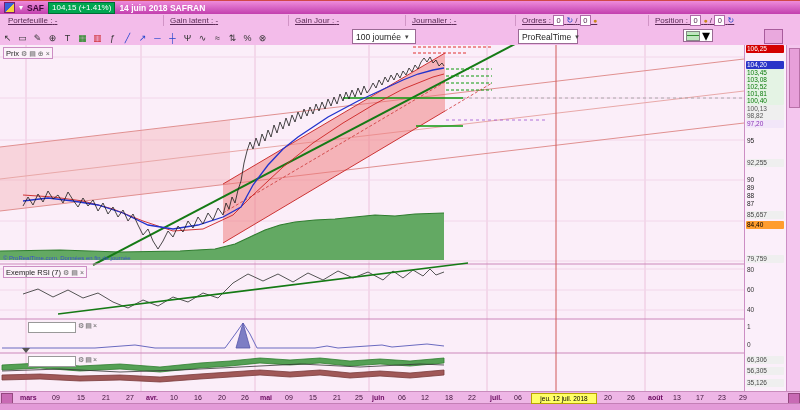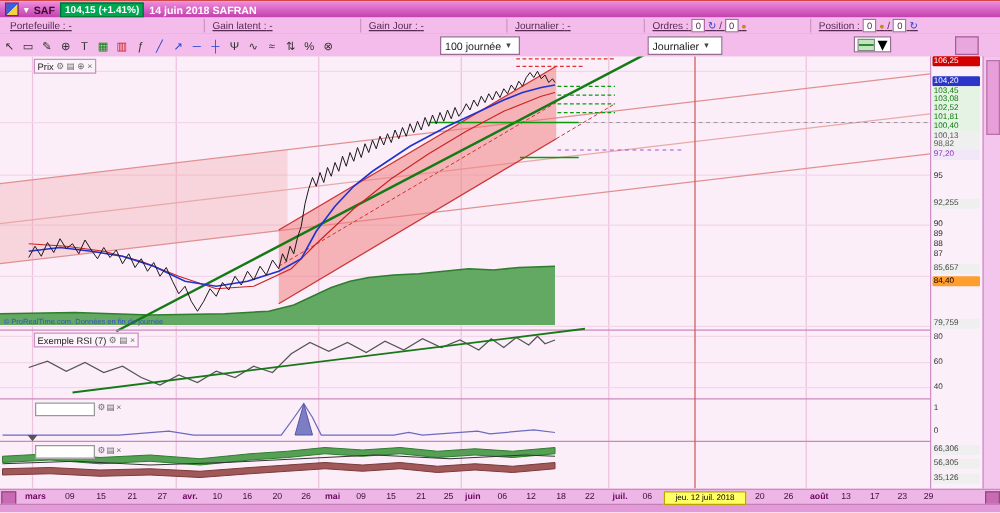--- a/index.html
+++ b/index.html
@@ -6,21 +6,21 @@
   .win{position:relative;width:800px;height:410px;overflow:hidden;
        font-family:"Liberation Sans",sans-serif;background:#f6d9f2;
        border-top:1px solid #d04848;box-sizing:border-box;}
   
   .titlebar{position:absolute;left:0;top:0;width:800px;height:13px;
     background:linear-gradient(#ef8cdb,#c23fae);display:flex;align-items:center;
     gap:4px;padding:0 4px;box-sizing:border-box;}
   .app-icon{width:9px;height:9px;background:linear-gradient(135deg,#3a62d8 50%,#f5d33a 50%);border:1px solid #7a1f6e;}
   .tb-caret{color:#fff;font-size:8px;line-height:10px;}
   .tb-sym{color:#3b0a36;font-size:8.5px;font-weight:bold;}
-  .tb-badge{background:#00a651;color:#fff;font-size:8px;font-weight:bold;
+  .tb-badge{background:#00a651;color:#fff;font-size:8px;font-weight:normal;
     padding:0 3px;height:10px;line-height:10px;border:1px solid #006b34;}
   .tb-title{color:#fff;font-size:8.5px;font-weight:bold;}
   
   .infobar{position:absolute;left:0;top:13px;width:800px;height:13px;
     background:#f3bcea;border-bottom:1px solid #d194c6;font-size:8px;color:#5a2a55;}
   .grp{position:absolute;top:1px;height:11px;line-height:11px;white-space:nowrap;text-decoration:underline;}
   .vsep{position:absolute;top:1px;width:1px;height:11px;background:#d194c6;}
   .vb{display:inline-block;min-width:7px;height:9px;line-height:9px;background:#fff;
       border:1px solid #b06aa8;font-size:7.5px;text-align:center;padding:0 1px;vertical-align:middle;}
   .ic-refresh{color:#2244cc;font-size:8px;} .ic-coin{color:#c8881a;font-size:7px;}
@@ -36,21 +36,21 @@
   .stylebtn{position:absolute;left:683px;top:2px;width:30px;height:13px;background:#fff;
     border:1px solid #9a6a94;display:flex;align-items:center;gap:2px;padding:0 2px;box-sizing:border-box;}
   .stylebtn .mini{width:16px;height:8px;background:linear-gradient(180deg,#bfe6bf 40%,#2e8b2e 41%,#2e8b2e 55%,#bfe6bf 56%);border:1px solid #888;}
   .pinkbtn{position:absolute;left:764px;top:2px;width:17px;height:13px;background:#e9a8dd;border:1px solid #a85c9c;}
   
   .chart-region{position:absolute;left:0;top:44px;width:800px;height:346px;}
   .plot{position:absolute;left:0;top:0;width:744px;height:346px;background:#fbeef9;overflow:hidden;}
   svg{position:absolute;left:0;top:0;}
   .panel-hdr{position:absolute;z-index:5;display:flex;align-items:center;gap:2px;height:10px;
     background:rgba(252,242,250,.9);border:1px solid #cc8ec4;padding:0 2px;
-    font-size:7.5px;line-height:9px;color:#222;margin-left:24px;}
+    font-size:7.5px;line-height:9px;color:#222;}
   .phi{font-size:7px;color:#666;cursor:pointer;}
   .watermark{position:absolute;left:3px;top:210px;z-index:4;font-size:6px;color:#3a4ecc;}
   .mini-input{position:absolute;z-index:5;width:46px;height:9px;background:#fff;border:1px solid #999;}
   .mi-icons{position:absolute;z-index:5;font-size:7px;color:#666;letter-spacing:1px;}
   .marker-dn{position:absolute;z-index:5;left:22px;top:303px;width:0;height:0;
     border-left:4px solid transparent;border-right:4px solid transparent;border-top:5px solid #555;}
   .axis{position:absolute;left:744px;top:0;width:42px;height:346px;background:#fbeffa;
     border-left:1px solid #cc8ec4;box-sizing:border-box;}
   .axl{position:absolute;left:1px;width:36px;height:8px;line-height:8px;font-size:6.5px;
     padding:0 1px;border-radius:1px;white-space:nowrap;}
@@ -116,21 +116,21 @@
       <span class="ic-refresh">↻</span></span>
   </div>
 
   <div class="toolbar">
     <span class="ti">↖</span><span class="ti">▭</span><span class="ti">✎</span><span class="ti">⊕</span><span class="ti">T</span><span class="ti green">▦</span><span class="ti red">▥</span><span class="ti">ƒ</span><span class="ti blue">╱</span><span class="ti blue">↗</span><span class="ti blue">─</span><span class="ti blue">┼</span><span class="ti">Ψ</span><span class="ti">∿</span><span class="ti">≈</span><span class="ti">⇅</span><span class="ti">%</span><span class="ti">⊗</span>
     <div class="select" style="left:352px;width:56px">
       <span>100 journée</span>
       <span class="car">▾</span>
     </div>
     <div class="select" style="left:518px;width:52px">
-      <span>Journalier</span>
+      <span>ProRealTime</span>
       <span class="car">▾</span>
     </div>
     <div class="stylebtn">
       <span class="mini"></span>
       <span class="car">▾</span>
     </div>
     <div class="pinkbtn"></div>
   </div>
 
   <div class="chart-region">

